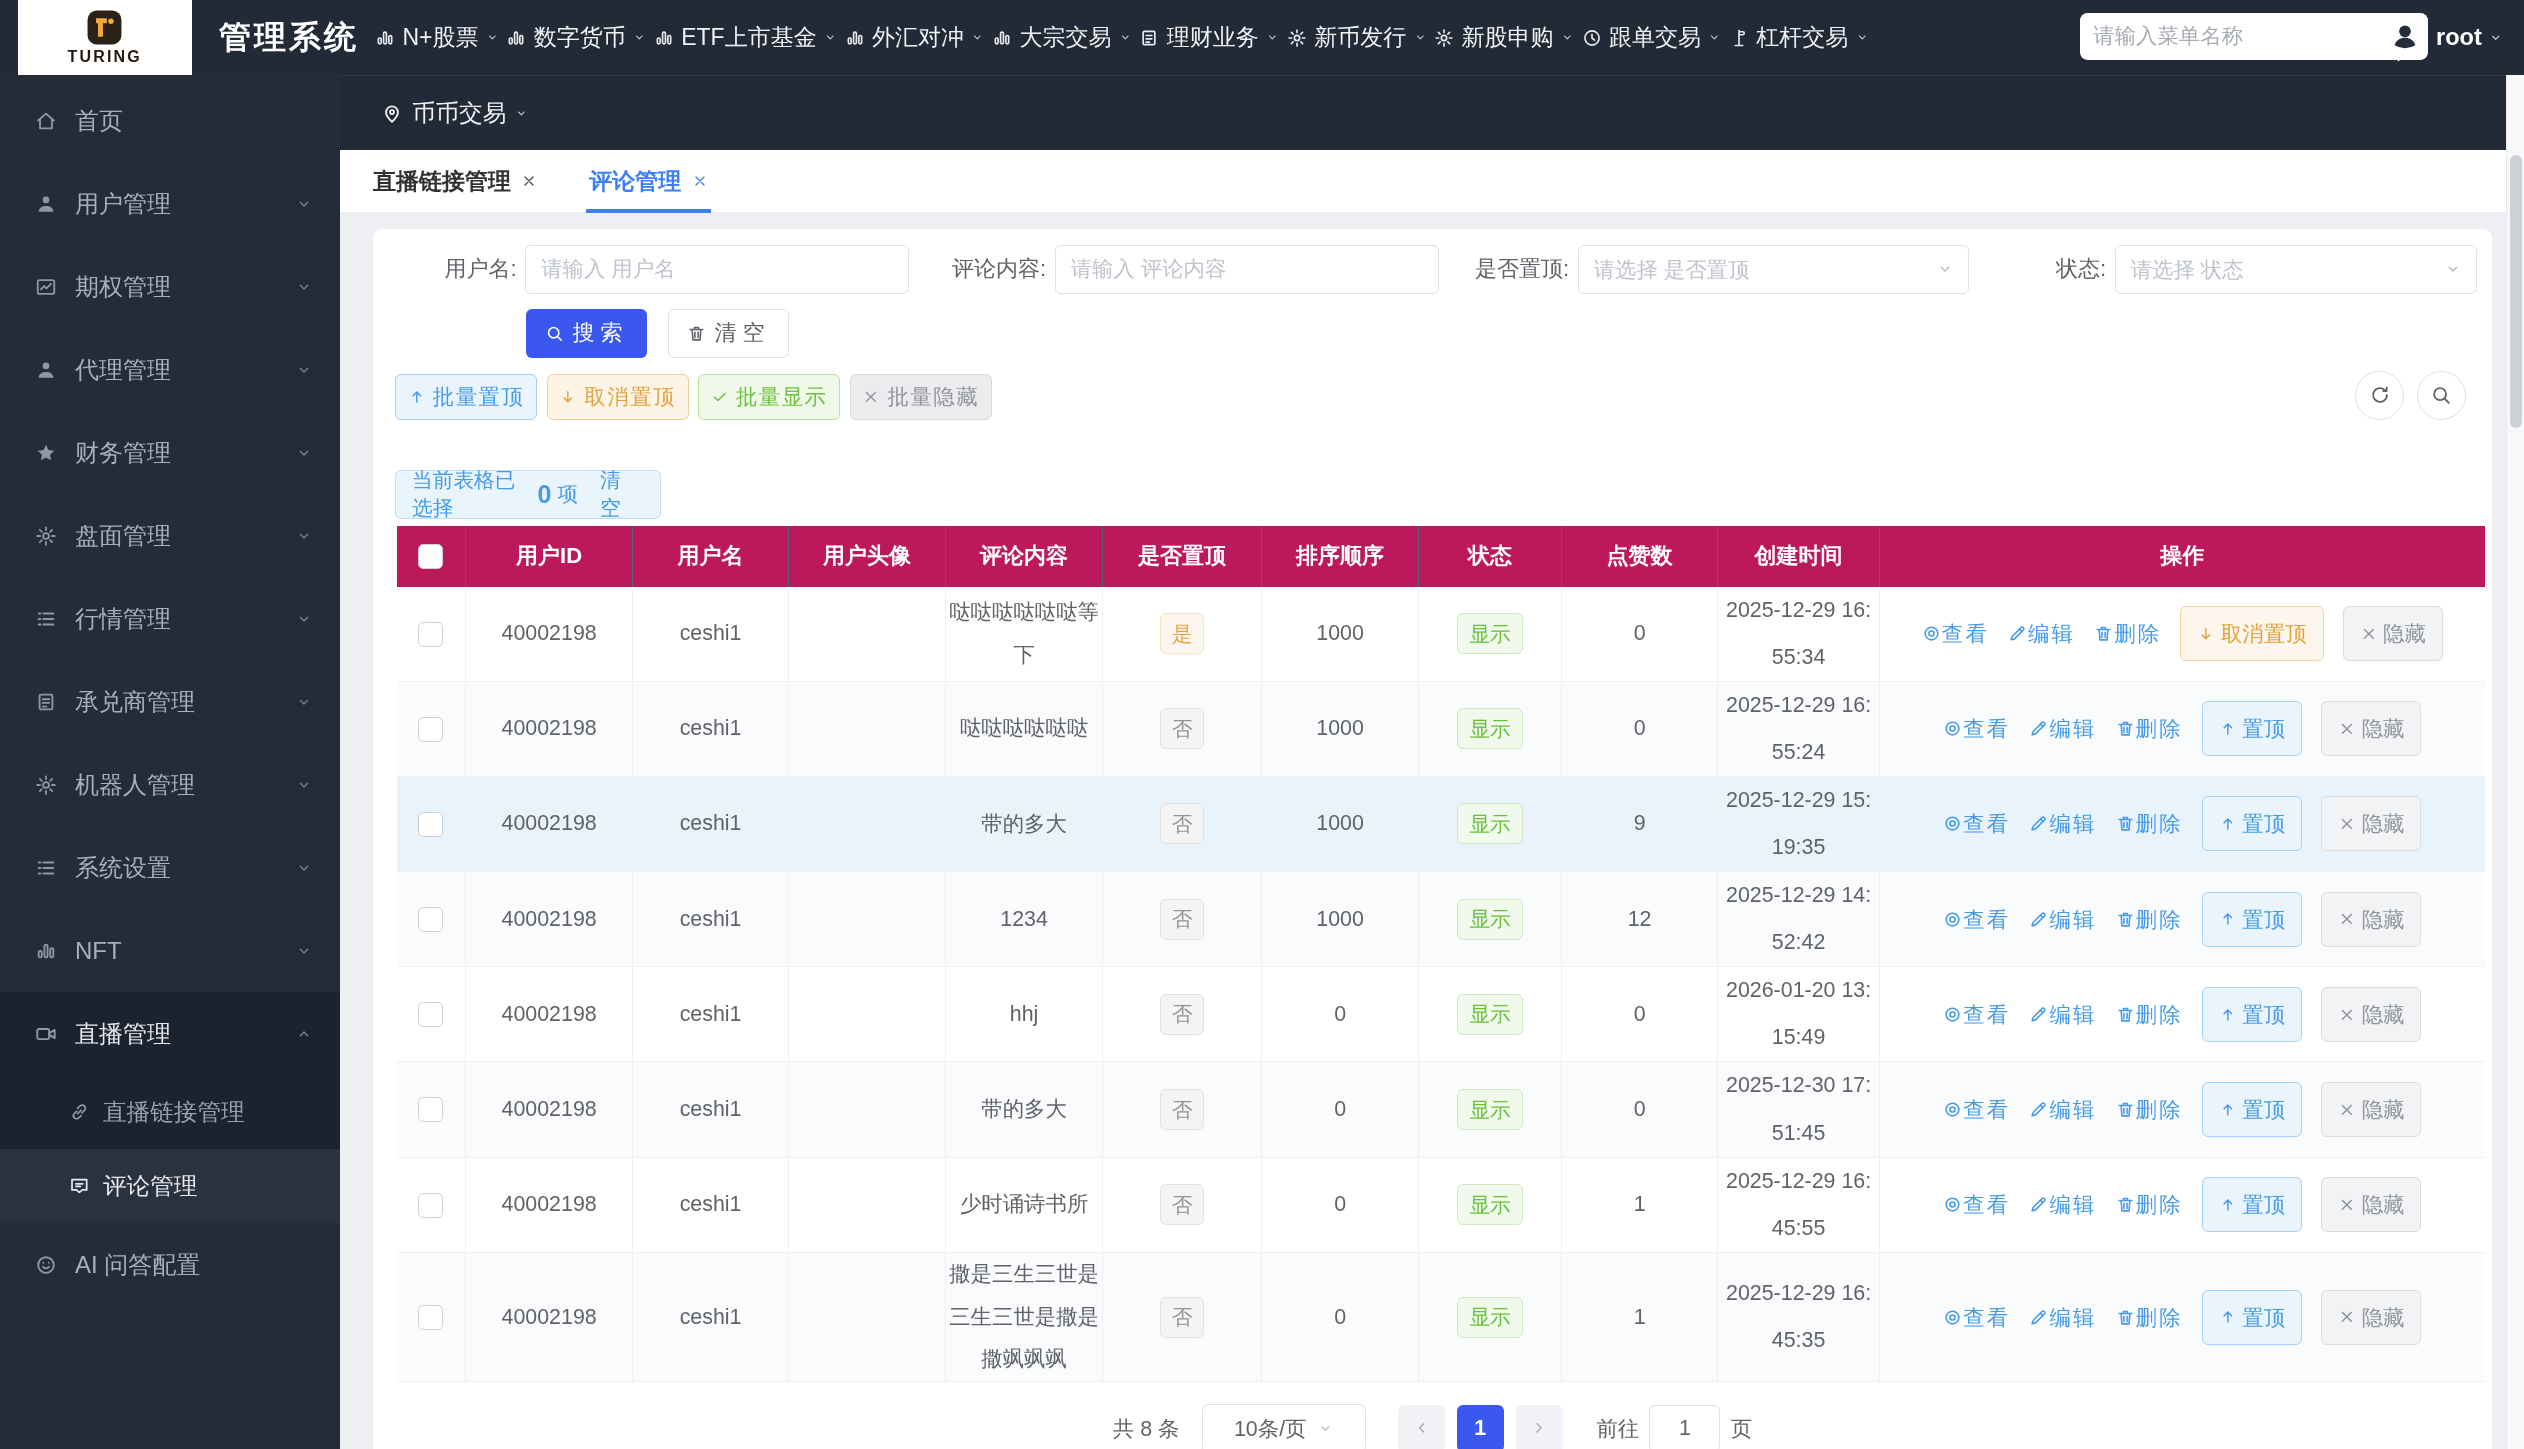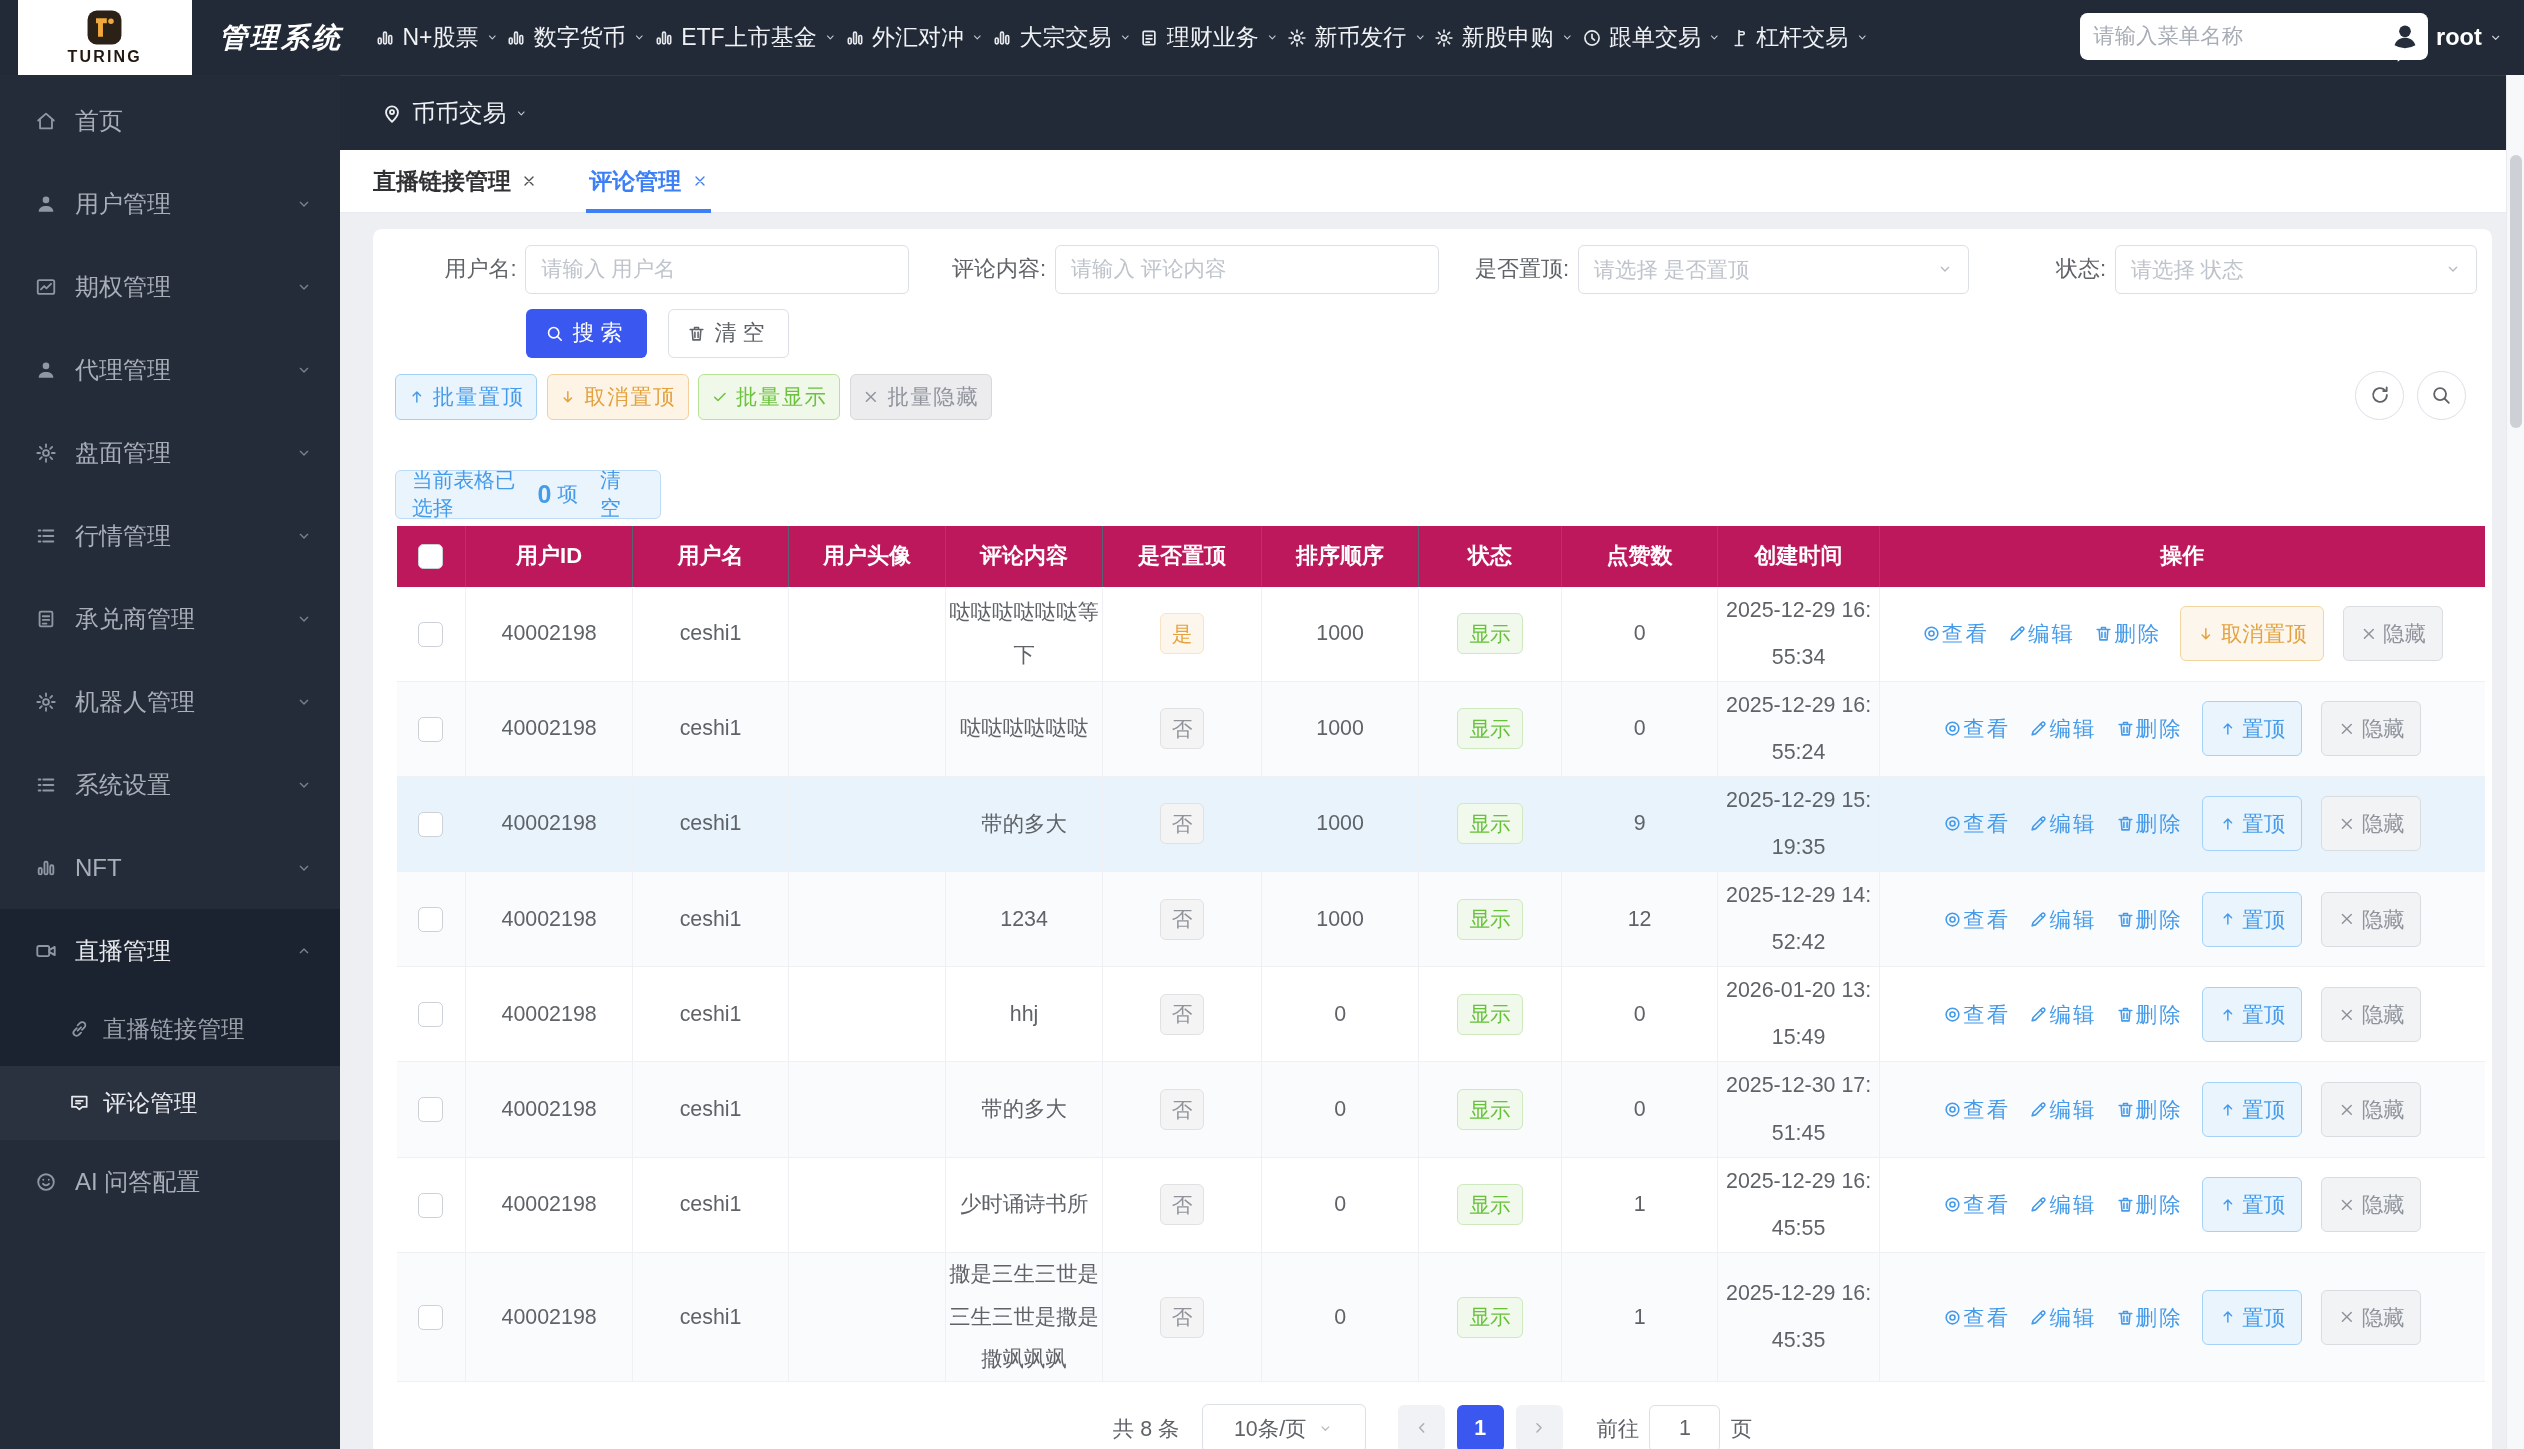--- a/index.html
+++ b/index.html
@@ -8,21 +8,21 @@
   .icn{display:inline-flex;align-items:center;justify-content:center;flex:0 0 auto;}
   .icn svg{width:100%;height:100%;display:block;}
 
   
   .topbar{position:absolute;left:0;top:0;width:2525px;height:75px;background:#222a37;z-index:5;}
   .logo-box{position:absolute;left:17.7px;top:0;width:174px;height:75px;background:#fff;
             display:flex;flex-direction:column;align-items:center;justify-content:center;gap:2.2px;}
   .logo-glyph{width:37px;height:37px;}
   .logo-text{font-size:16px;font-weight:bold;color:#23180f;letter-spacing:2.2px;}
   .app-title{position:absolute;left:219px;top:0;height:75px;display:flex;align-items:center;
-             color:#fff;font-size:28px;font-weight:bold;letter-spacing:3px;font-style:italic;}
+             color:#fff;font-size:32px;font-weight:bold;letter-spacing:3px;}
   .topnav{position:absolute;left:375px;top:0;height:75px;display:flex;align-items:center;gap:8px;}
   .nav-item{display:flex;align-items:center;gap:7.4px;cursor:pointer;white-space:nowrap;}
   .nav-item .ic-main{width:20px;height:20px;color:#e8eaee;}
   .nav-item .nav-label{color:#f0f2f5;font-size:23px;}
   .nav-item .chev{width:12.6px;height:12.6px;color:#c7ccd4;}
   .topsearch{position:absolute;left:2080px;top:13.3px;width:348px;height:47px;background:#fff;
              border-radius:7.4px;display:flex;align-items:center;}
   .topsearch input{flex:1;border:none;outline:none;background:transparent;font-size:21.4px;
                    padding:0 13.3px;color:#333;font-family:inherit;}
   .topsearch input::placeholder{color:#a8adb5;}
@@ -423,20 +423,33 @@
         </span>
       </div>
       <div class="side-item">
         <span class="icn s-icon">
           <svg viewBox="0 0 24 24" fill="none" stroke="currentColor" stroke-width="2" stroke-linecap="round" stroke-linejoin="round">
             <circle cx="12" cy="7.5" r="3.6" fill="currentColor" stroke="none"></circle>
             <path d="M4 20.5c0-4 3.6-6.2 8-6.2s8 2.2 8 6.2z" fill="currentColor" stroke="none"></path>
           </svg>
         </span>
         <span class="s-label">代理管理</span>
+        <span class="icn s-chev">
+          <svg viewBox="0 0 24 24" fill="none" stroke="currentColor" stroke-width="2" stroke-linecap="round" stroke-linejoin="round">
+            <path d="M6.5 9.5L12 15l5.5-5.5"></path>
+          </svg>
+        </span>
+      </div>
+      <div class="side-item">
+        <span class="icn s-icon">
+          <svg viewBox="0 0 24 24" fill="none" stroke="currentColor" stroke-width="2" stroke-linecap="round" stroke-linejoin="round">
+            <path d="M12 3l2.7 5.8 6.3.8-4.6 4.3 1.2 6.1L12 17l-5.6 3 1.2-6.1L3 9.6l6.3-.8z" fill="currentColor" stroke="none"></path>
+          </svg>
+        </span>
+        <span class="s-label">财务管理</span>
         <span class="icn s-chev">
           <svg viewBox="0 0 24 24" fill="none" stroke="currentColor" stroke-width="2" stroke-linecap="round" stroke-linejoin="round">
             <path d="M6.5 9.5L12 15l5.5-5.5"></path>
           </svg>
         </span>
       </div>
       <div class="side-item">
         <span class="icn s-icon">
           <svg viewBox="0 0 24 24" fill="none" stroke="currentColor" stroke-width="2" stroke-linecap="round" stroke-linejoin="round">
             <circle cx="12" cy="12" r="3.2"></circle>

